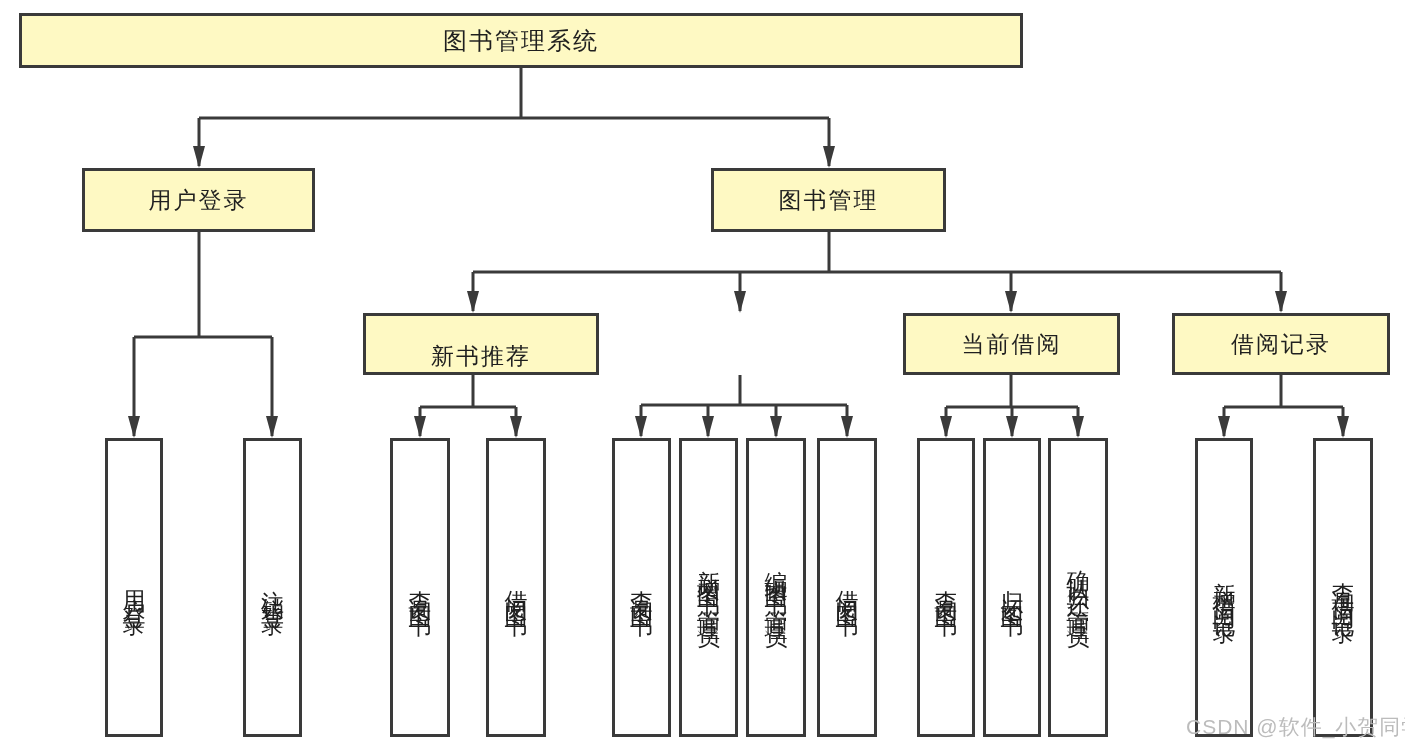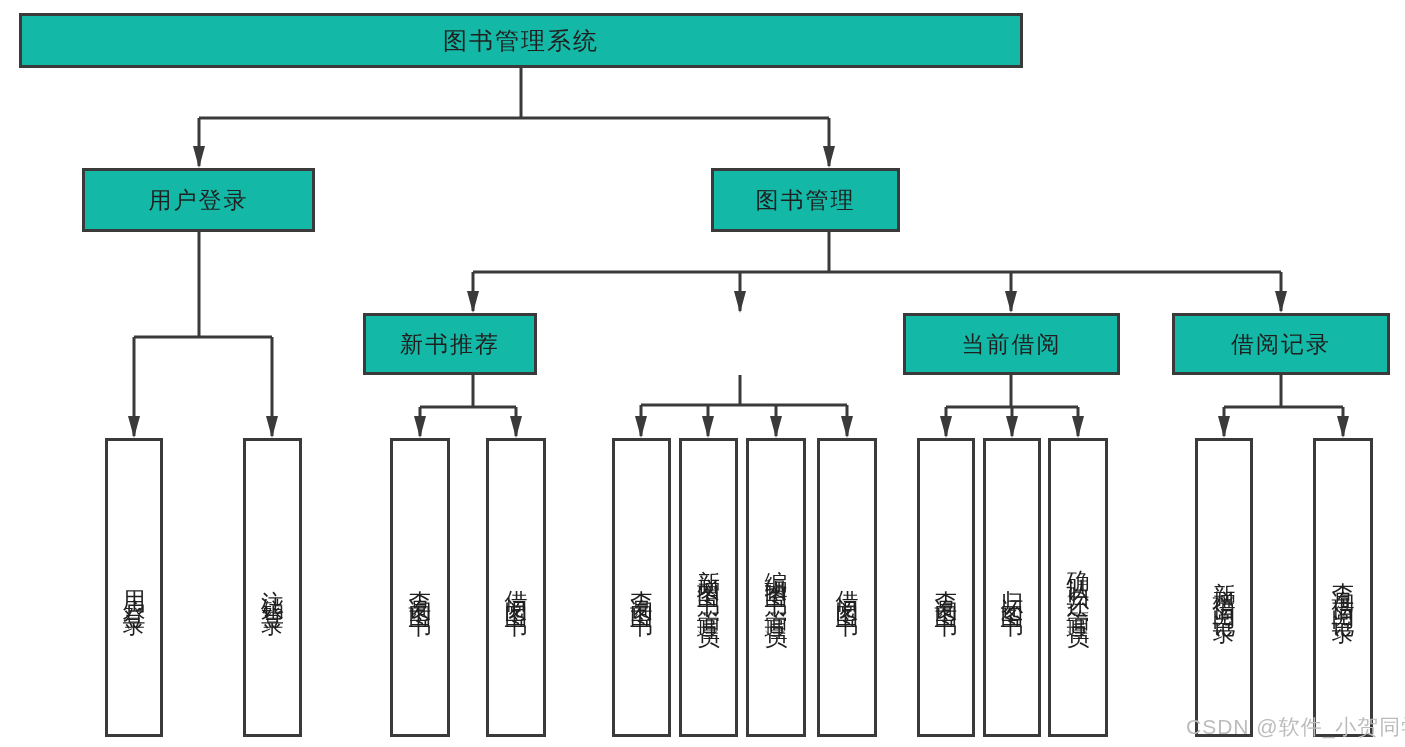--- a/index.html
+++ b/index.html
@@ -19,21 +19,21 @@
     position: absolute;
     left: 0;
     top: 0;
     width: 1405px;
     height: 747px;
   }
   .node {
     position: absolute;
     box-sizing: border-box;
     border: 3px solid #3a3a3a;
-    background: #14b8a6;
+    background: #fef9c3;
     display: flex;
     align-items: center;
     justify-content: center;
     color: #1f1f1f;
     font-size: 23px;
     letter-spacing: 2px;
     white-space: nowrap;
   }
   .vnode {
     position: absolute;
@@ -111,25 +111,25 @@
     </g>
   </svg>
 
   <div class="node" style="left:19px; top:13px; width:1004px; height:55px; font-size:24px;">
     <span>图书管理系统</span>
   </div>
 
   <div class="node" style="left:82px; top:168px; width:233px; height:64px;">
     <span>用户登录</span>
   </div>
-  <div class="node" style="left:711px; top:168px; width:189px; height:64px;">
+  <div class="node" style="left:711px; top:168px; width:235px; height:64px;">
     <span>图书管理</span>
   </div>
 
-  <div class="node" style="left:363px; top:313px; width:174px; height:62px;">
+  <div class="node" style="left:363px; top:313px; width:236px; height:62px;align-items:flex-end;">
     <span>新书推荐</span>
   </div>
   <div class="node" style="left:903px; top:313px; width:217px; height:62px;">
     <span>当前借阅</span>
   </div>
   <div class="node" style="left:1172px; top:313px; width:218px; height:62px;">
     <span>借阅记录</span>
   </div>
 
   <div class="vnode" style="left:105px; top:438px; width:58px; height:299px;">

